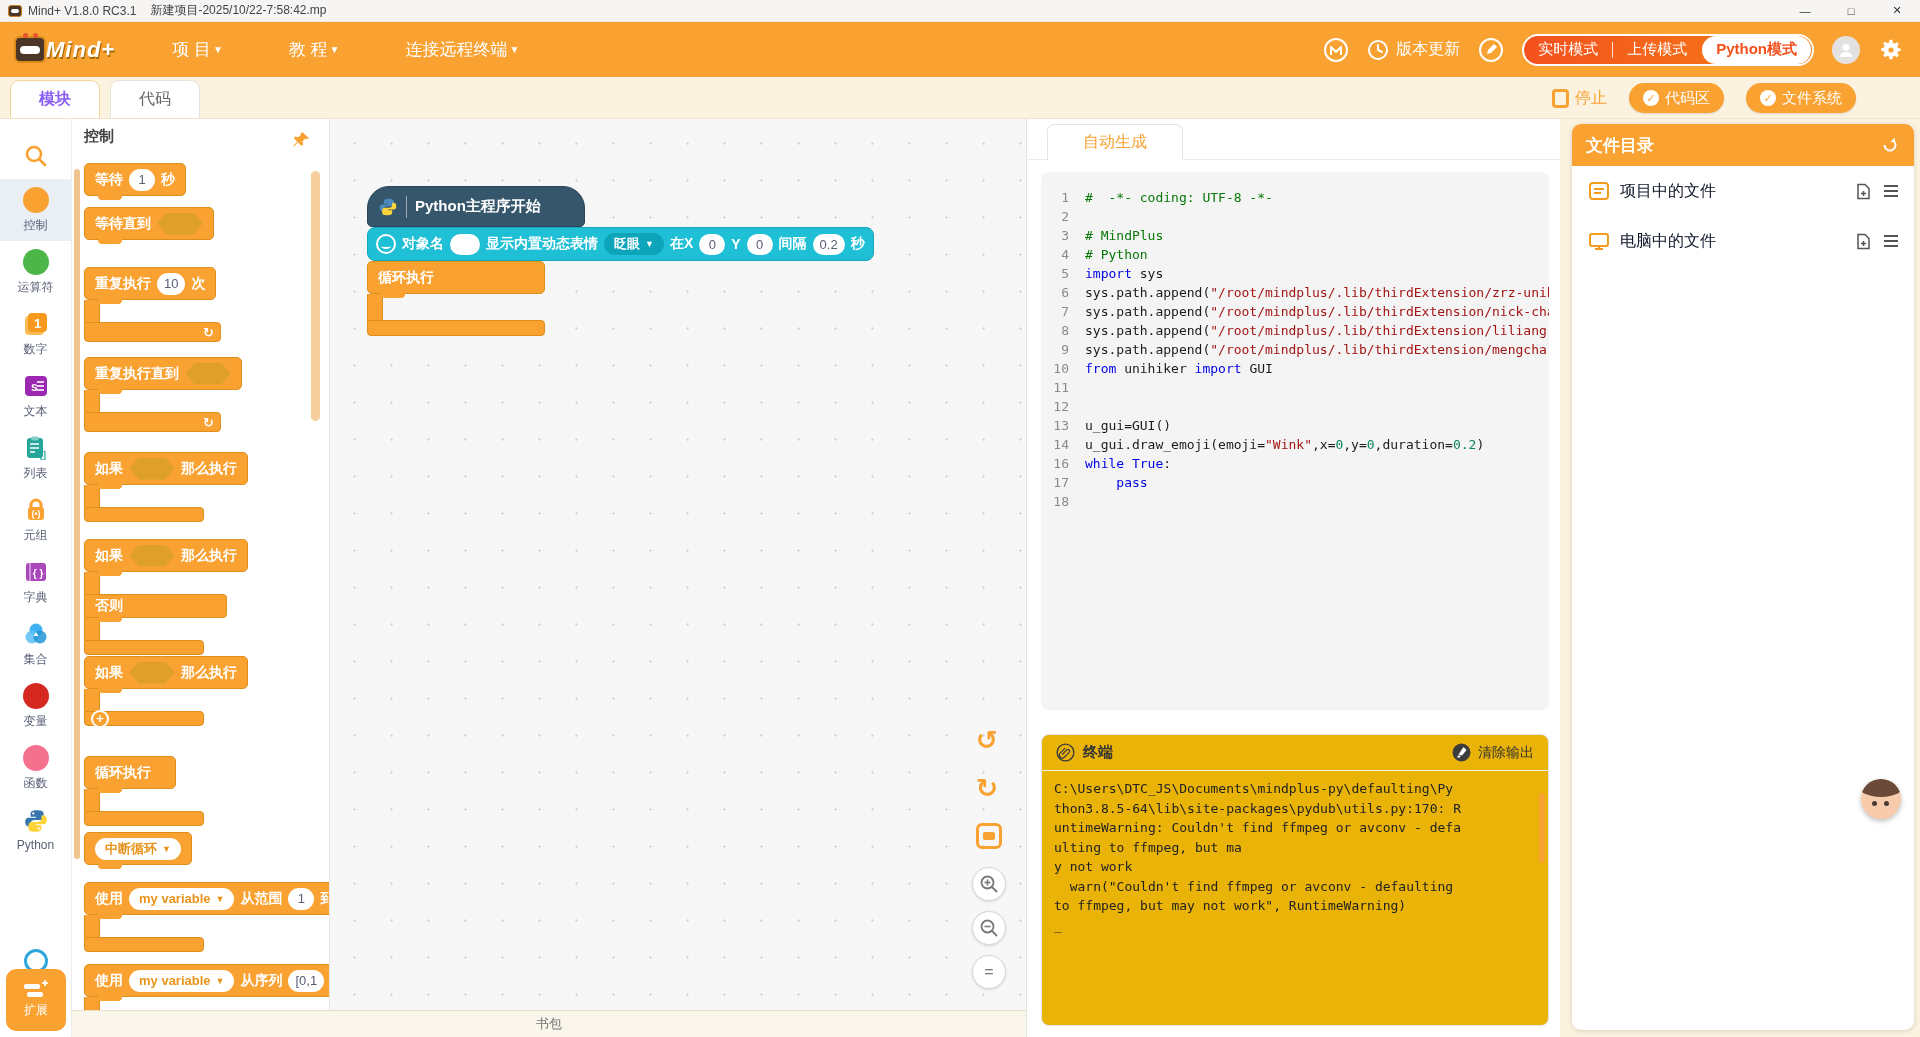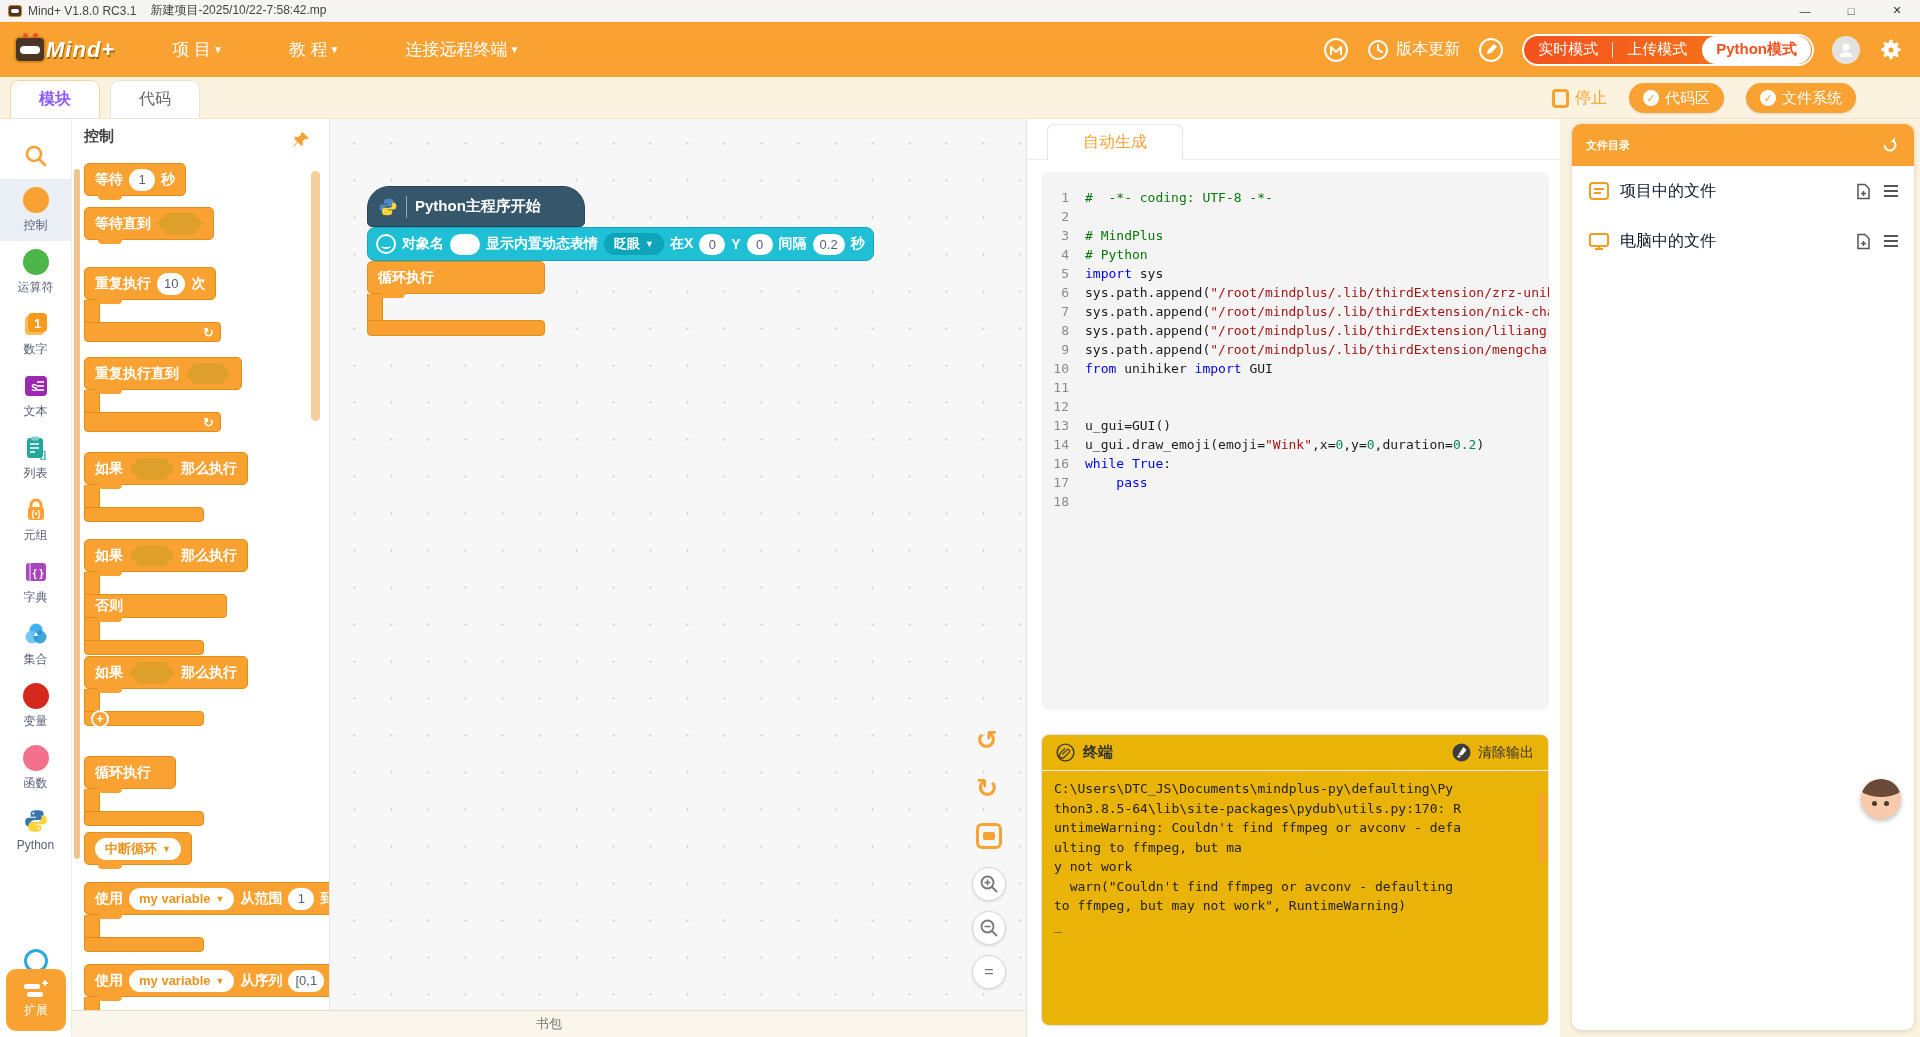--- a/index.html
+++ b/index.html
@@ -119,21 +119,21 @@
   .term-head{height:36px;display:flex;align-items:center;padding:0 14px;border-bottom:1px solid #F0F0F0}
   .term-title{font-size:15px;font-weight:bold;color:#333;margin-left:8px}
   .term-clear{margin-left:auto;display:flex;align-items:center;gap:7px;font-size:14px;color:#333;cursor:pointer}
   .term-body{padding:8px 12px;font-family:"DejaVu Sans Mono","Liberation Mono",monospace;font-size:13px;line-height:19.5px;color:#222}
   .tline{white-space:pre}
   .term-scroll{position:absolute;right:3px;top:58px;width:6px;height:70px;background:#F9A131;border-radius:3px}
 
   
   .rightarea{position:absolute;left:1560px;top:0;width:360px;height:918px;background:#FBF2E0}
   .filepanel{position:absolute;left:12px;top:5px;width:342px;height:906px;border-radius:9px;box-shadow:0 1px 5px rgba(0,0,0,.15);overflow:hidden;background:#fff}
-  .fp-head{height:42px;background:#F9A131;display:flex;align-items:center;padding:0 14px;color:#fff;font-size:11px;font-weight:bold}
+  .fp-head{height:42px;background:#F9A131;display:flex;align-items:center;padding:0 14px;color:#fff;font-size:17px;font-weight:bold}
   .fp-refresh{margin-left:auto;cursor:pointer;display:flex}
   .fp-row{height:50px;display:flex;align-items:center;padding:0 16px;gap:10px;cursor:pointer}
   .fp-row .fp-label{color:#0f172a;font-size:16px;font-weight:normal;flex:1}
   .fp-mini{display:flex;align-items:center;gap:12px}
   .burger{display:flex;flex-direction:column;gap:3px;cursor:pointer}
   .burger i{display:block;width:14px;height:2px;background:#555}
   .assistant{position:absolute;left:301px;top:660px;width:40px;height:40px;border-radius:50%;background:#F8CBAD;box-shadow:0 2px 5px rgba(0,0,0,.25);overflow:hidden;cursor:pointer;z-index:5}
   .assistant::before{content:'';position:absolute;left:-4px;top:-8px;width:48px;height:26px;background:#6B4A3A;border-radius:50%}
   .assistant::after{content:'';position:absolute;left:11px;top:22px;width:5px;height:5px;background:#4a3a33;border-radius:50%;box-shadow:12px 0 0 #4a3a33}
 </style>

